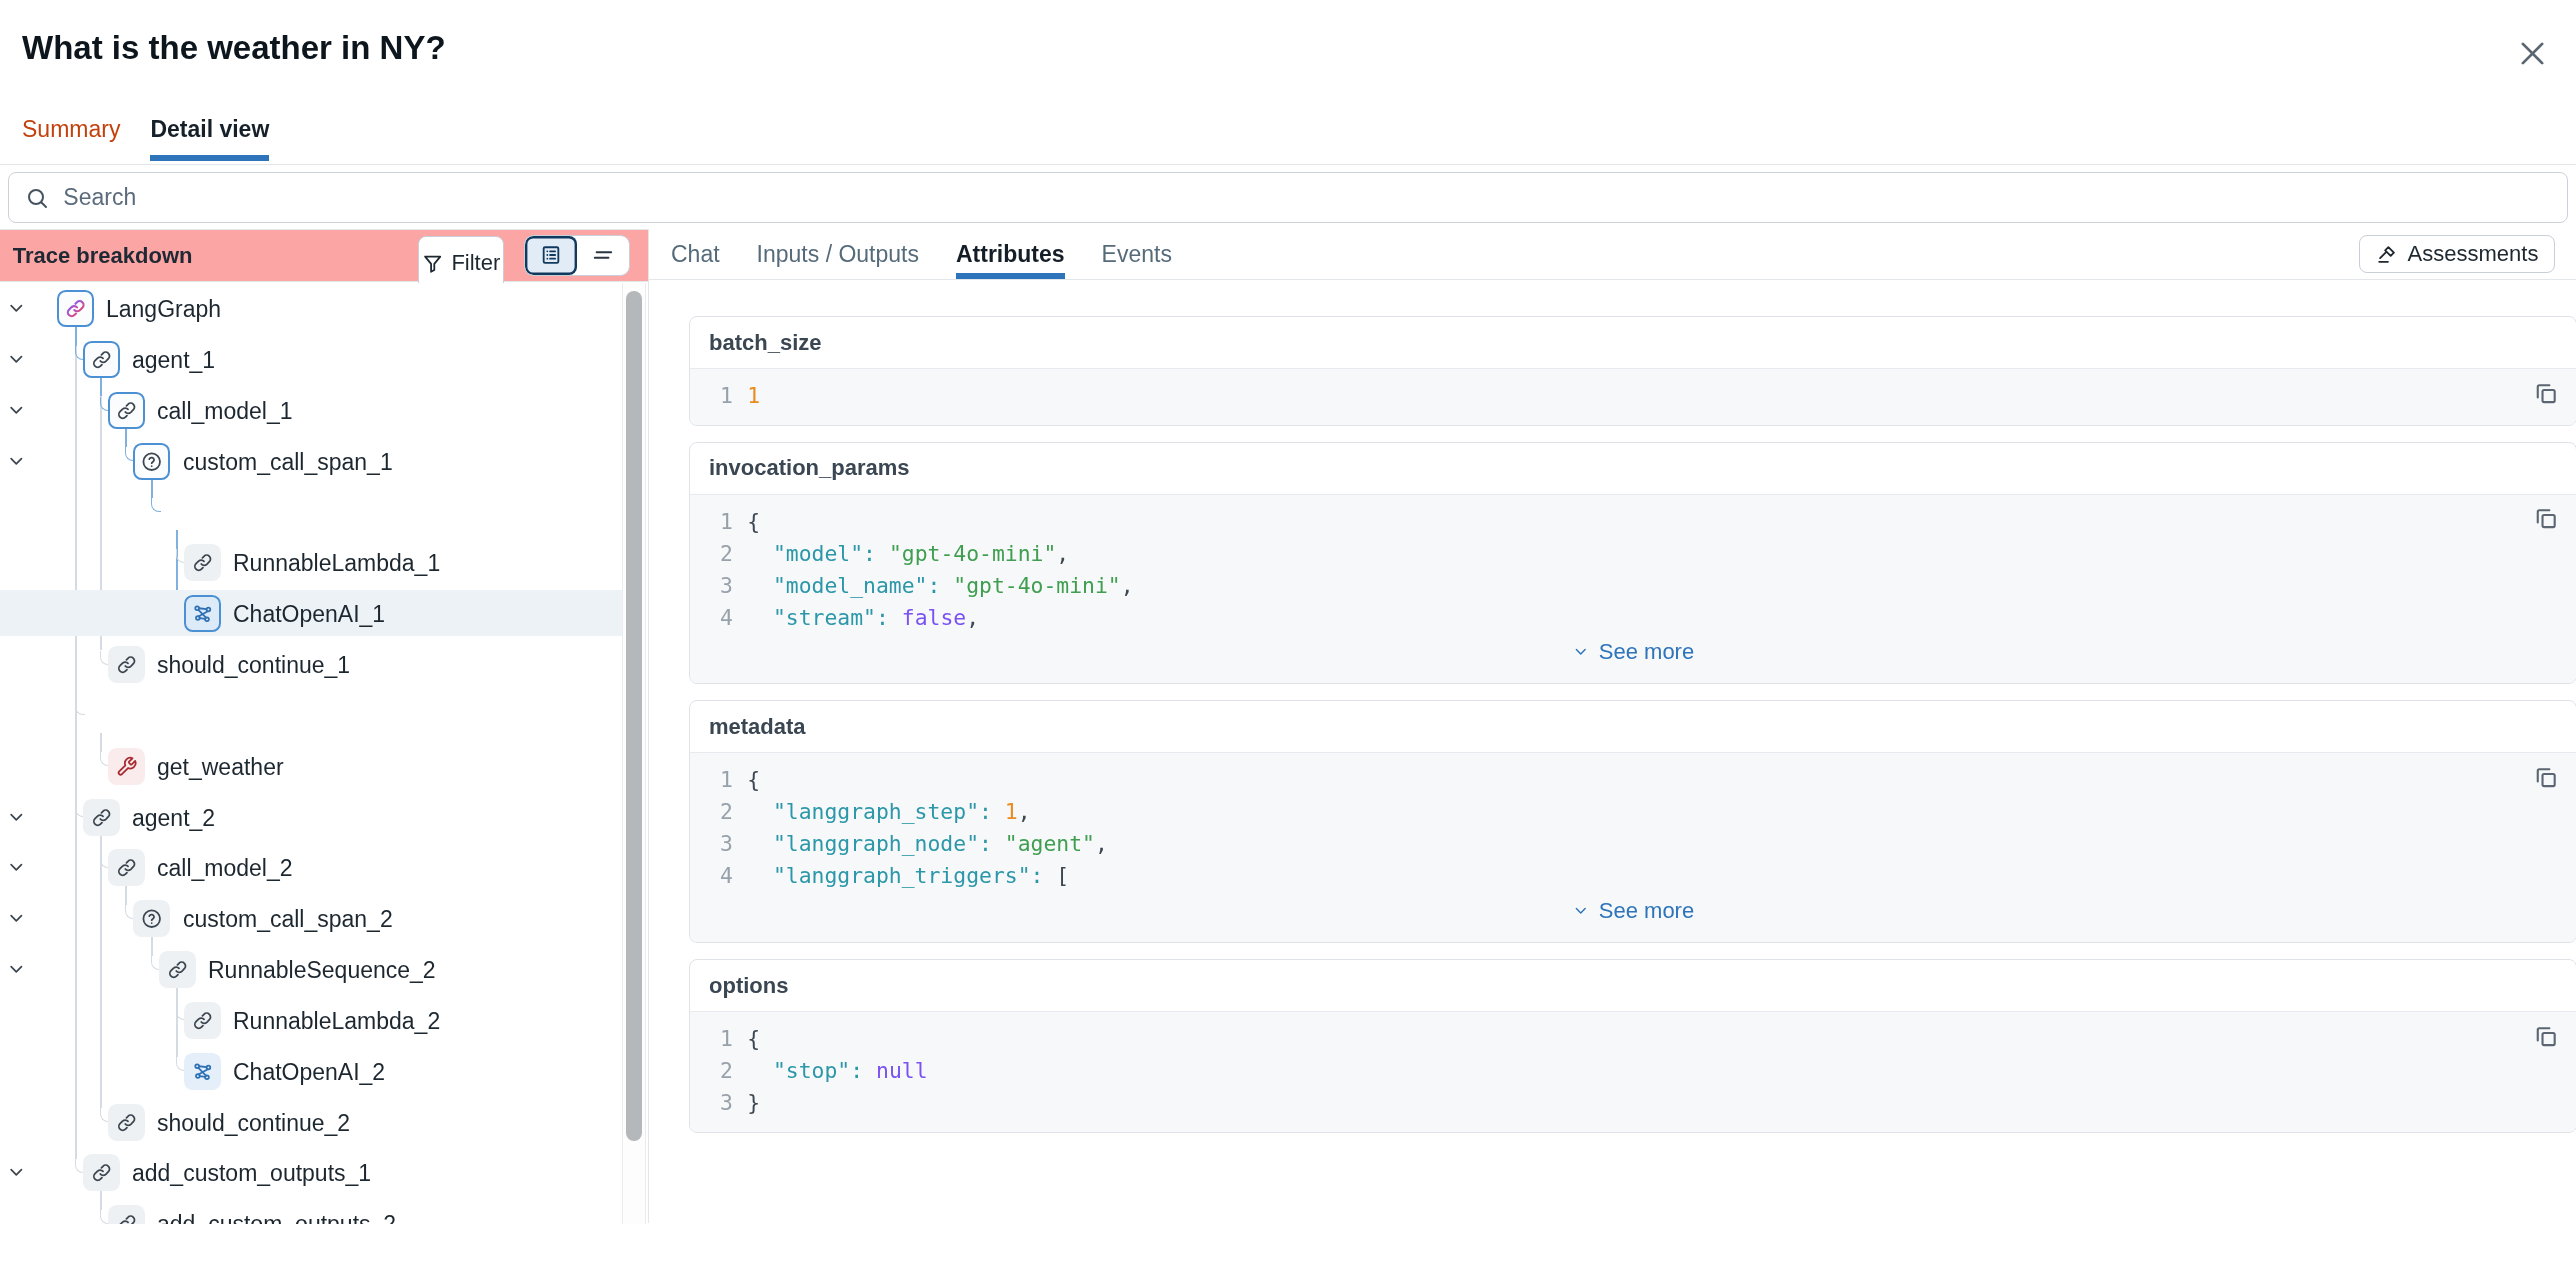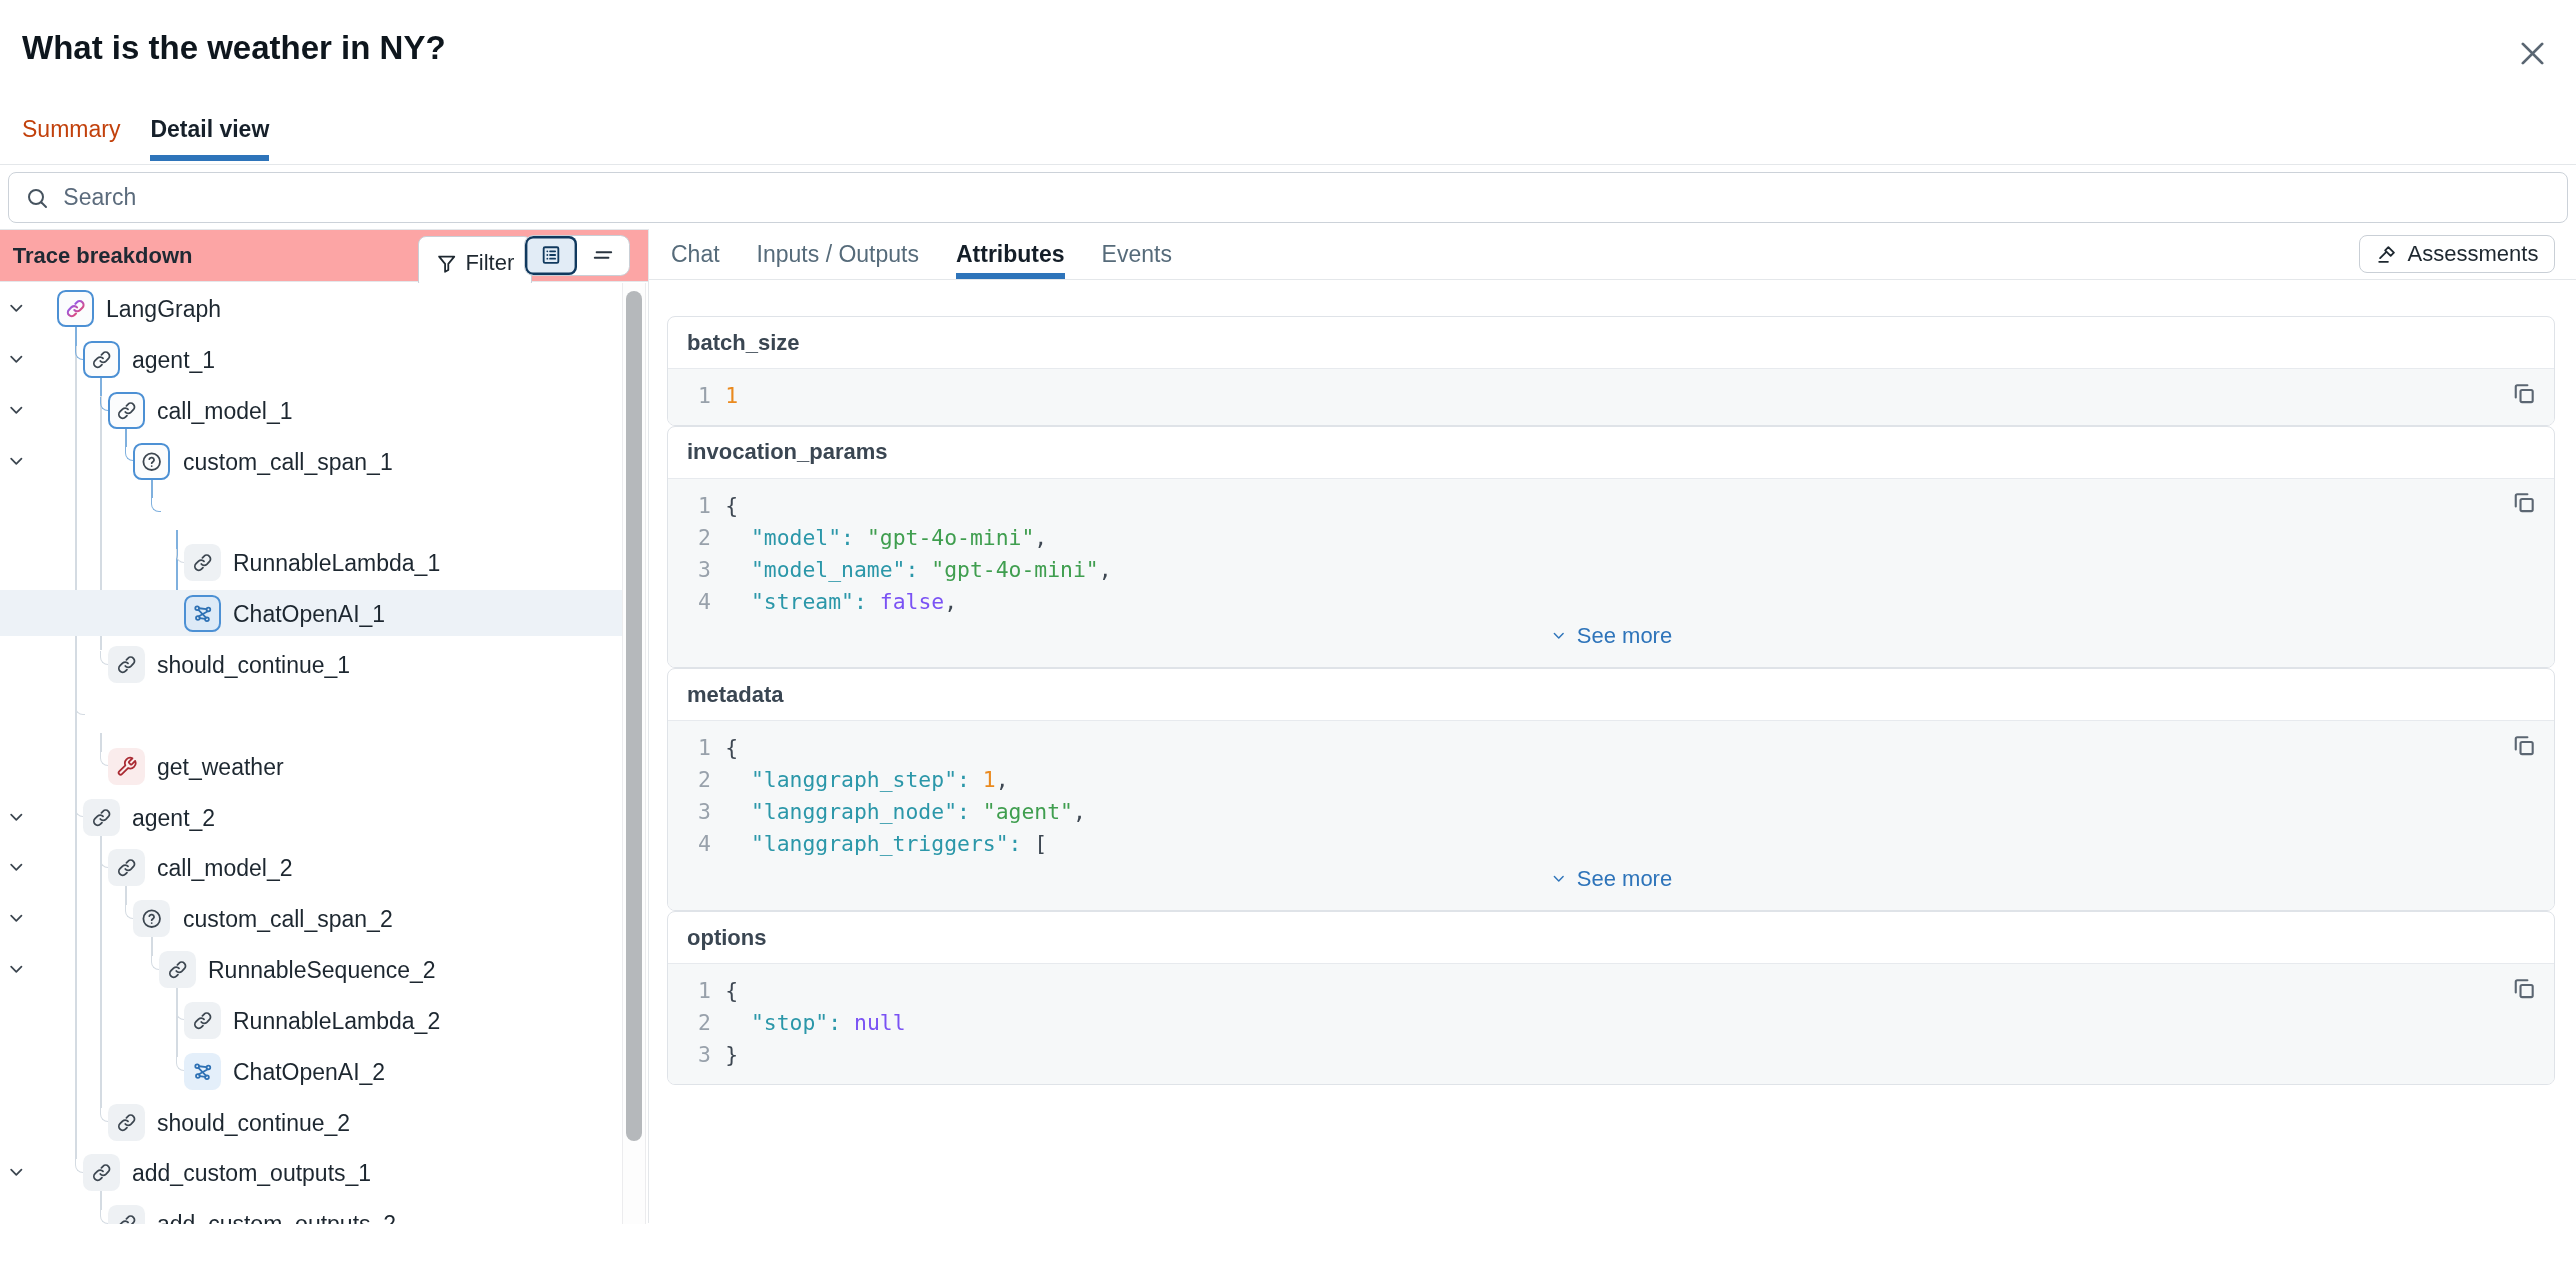--- a/index.html
+++ b/index.html
@@ -27,21 +27,21 @@
   .searchbar { position: absolute; left: 8px; right: 8px; top: 172px; height: 51px; border: 1.6px solid #ccd2d9; border-radius: 8px; display: flex; align-items: center; padding: 0 16px; background: #fff; }
   .searchbar .sicon { color: #46535f; flex: none; }
   .searchbar input { flex: 1; border: none; outline: none; background: transparent; font-family: "Liberation Sans", sans-serif; font-size: 23px; margin-left: 14.3px; color: #1d2730; }
   .searchbar input::placeholder { color: #5b6b7c; }
   .content-divider { position: absolute; left: 0; right: 0; top: 229px; height: 0.8px; background: #e4e7ea; }
   .vdivider { position: absolute; left: 648px; top: 229px; width: 0.8px; height: 994px; background: #e4e7ea; }
 
   
   .left-header { position: absolute; left: 0; top: 230px; width: 648px; height: 52px; border-bottom: 0.8px solid #e4e7ea; background: #fca5a5; }
   .left-title { position: absolute; left: 12.7px; top: 12.7px; font-size: 22px; font-weight: 700; color: #1f2933; }
-  .filter-btn { position: absolute; left: 418px; top: 6.4px; height: 54px; display: flex; align-items: center; gap: 8px; padding: 0 17px; border: 1.6px solid #c9cfd6; border-radius: 8px; background: #fff; font-family: "Liberation Sans", sans-serif; font-size: 22px; color: #1e2830; cursor: pointer; }
+  .filter-btn { position: absolute; left: 418px; top: 6.4px; height: 54px; display: flex; align-items: center; gap: 8px; padding: 0 3px; border: 1.6px solid #c9cfd6; border-radius: 8px; background: #fff; font-family: "Liberation Sans", sans-serif; font-size: 22px; color: #1e2830; cursor: pointer; }
   .toggle-group { position: absolute; left: 524px; top: 4.8px; width: 106px; height: 41px; border: 1.6px solid #c9cfd6; border-radius: 9.5px; display: flex; overflow: hidden; background: #fff; }
   .toggle { flex: 1; display: flex; align-items: center; justify-content: center; color: #2a3540; background: none; border: none; cursor: pointer; }
   .toggle.selected { background: #e2ecf6; box-shadow: inset 0 0 0 2.4px #10395e; border-radius: 8px; color: #10395e; }
 
   #tree { position: absolute; left: 0; top: 283px; width: 648px; height: 941px; overflow: hidden; background: #fff; }
   .trow { position: absolute; left: 0; width: 623px; height: 46px; z-index: 2; cursor: pointer; }
   .trow.selected { background: #edf2f7; }
   .chev { position: absolute; left: 6.4px; top: 12.7px; width: 20.6px; height: 20.6px; color: #3b454f; }
   .nbox { position: absolute; width: 37px; height: 37px; top: 4.8px; border-radius: 8.7px; background: #eef1f4; color: #3c4650; display: flex; align-items: center; justify-content: center; }
   .nbox.outlined { background: #fbfcfd; border: 2px solid #4c90d4; }
@@ -58,21 +58,21 @@
   .scroll-thumb { position: absolute; left: 626px; top: 8px; width: 16px; height: 850px; border-radius: 8px; background: #b5b8bb; z-index: 4; }
 
   
   .right { position: absolute; left: 649px; top: 229px; width: 1927px; height: 994px; background: #fff; }
   .right-tabs { position: relative; height: 51px; border-bottom: 0.8px solid #e4e7ea; display: flex; align-items: stretch; padding-left: 22px; gap: 37px; font-size: 23px; }
   .rtab { display: flex; align-items: center; position: relative; color: #566b7a; cursor: pointer; }
   .rtab.active { color: #141e28; font-weight: 700; }
   .rtab.active::after { content: ""; position: absolute; left: 0; right: 0; bottom: 0; height: 5.6px; background: #2e74ba; }
   .assessments-btn { position: absolute; right: 20.6px; top: 6.4px; height: 38px; display: flex; align-items: center; gap: 9.5px; padding: 0 16px; border: 1.6px solid #c9cfd6; border-radius: 8px; background: #fff; font-family: "Liberation Sans", sans-serif; font-size: 22px; color: #1e2830; cursor: pointer; }
 
-  #cards { position: absolute; left: 18px; top: 87px; width: 1888px; display: flex; flex-direction: column; }
+  #cards { position: absolute; left: 40px; top: 87px; width: 1888px; display: flex; flex-direction: column; gap: 16px; }
   .card { border: 0.8px solid #dfe3e8; border-radius: 8px; background: #fff; overflow: hidden; }
   .card-header { height: 51px; display: flex; align-items: center; padding: 0 19px; font-size: 22px; font-weight: 700; color: #3a4652; }
   .code { background: #f6f8f9; border-top: 0.8px solid #e7eaee; position: relative; padding: 11px 0 12.7px 0; font-family: "DejaVu Sans Mono", monospace; font-size: 21.4px; line-height: 32px; }
   .cline { display: flex; padding-left: 17.5px; white-space: pre; }
   .lno { width: 25.4px; text-align: right; color: #98a1ab; margin-right: 14.3px; flex: none; }
   .tk-pun { color: #3d4752; }
   .tk-key { color: #2b97a9; }
   .tk-str { color: #3f9e4f; }
   .tk-num { color: #ea8a1f; }
   .tk-kw  { color: #7a52f4; }

